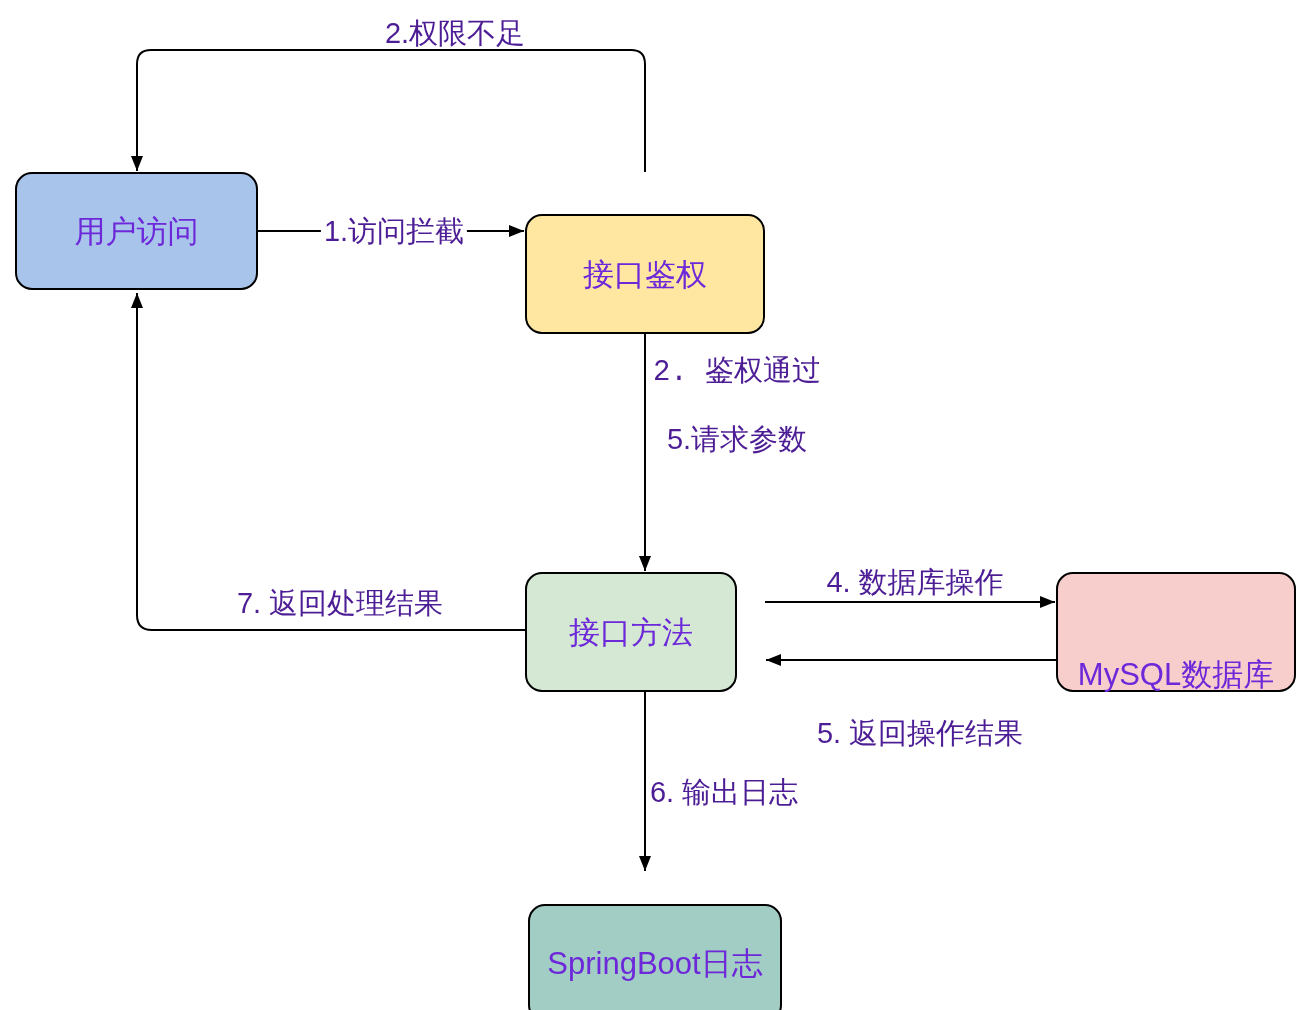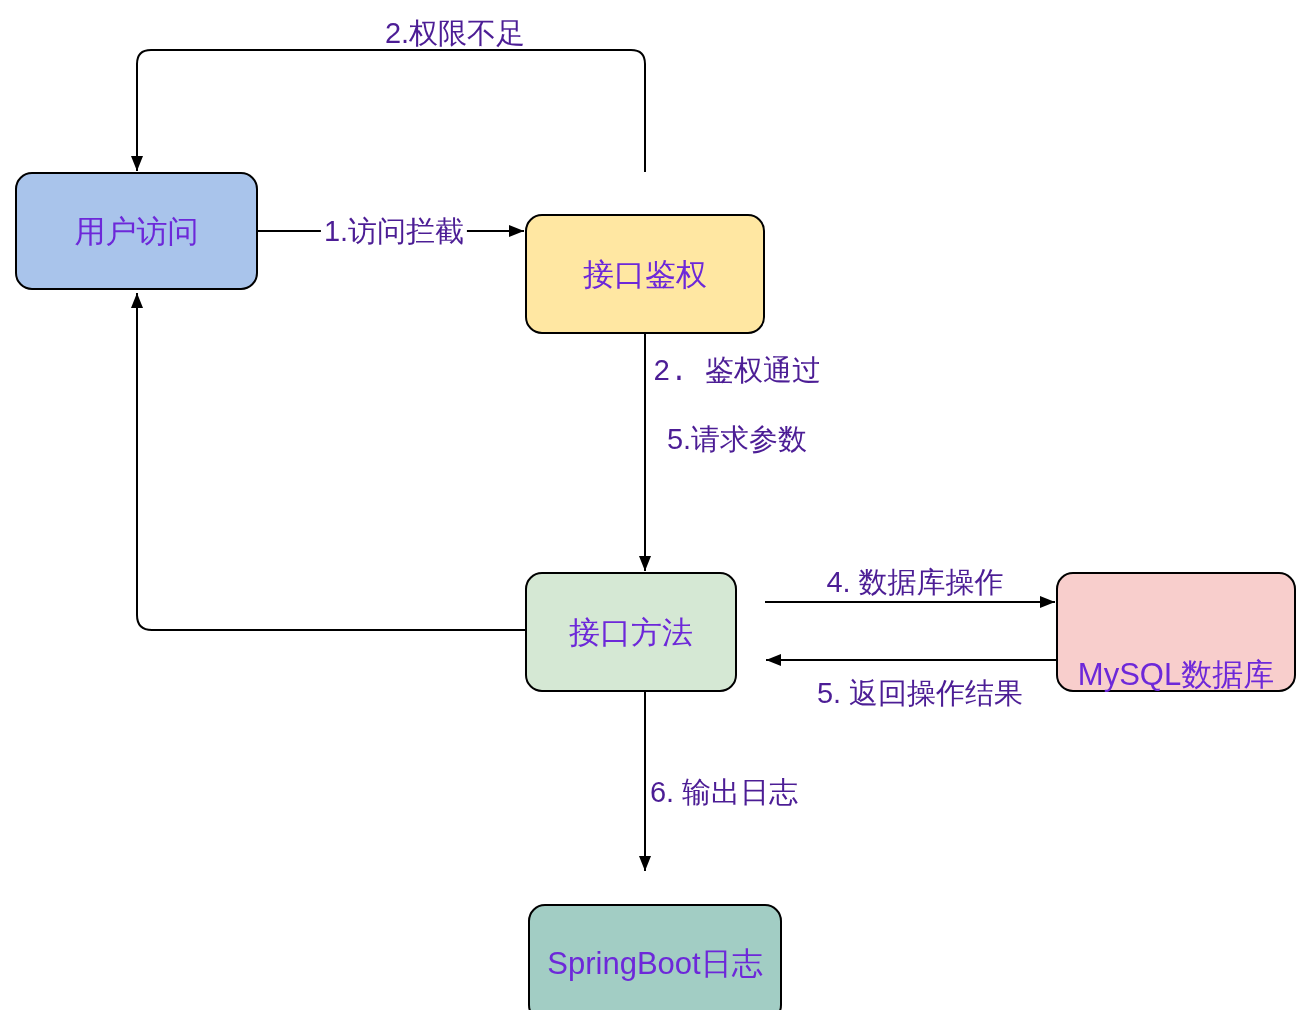--- a/index.html
+++ b/index.html
@@ -46,21 +46,21 @@
     font-size: 29px;
     line-height: 1;
     white-space: nowrap;
   }
   .edge-label.on-line { background: #ffffff; padding: 0 3px; text-align: right; }
   .lbl-1  { left: 394px; top: 231px; }
   .lbl-2  { left: 455px; top: 33px; }
   .lbl-3a { left: 737px; top: 372px; font-family: Liberation Mono, monospace; }
   .lbl-3b { left: 737px; top: 439px; }
   .lbl-4  { left: 915px; top: 582px; }
-  .lbl-5  { left: 920px; top: 693px; }
+  .lbl-5  { left: 920px; top: 733px; }
   .lbl-6  { left: 724px; top: 792px; }
   .lbl-7  { left: 340px; top: 603px; }
 </style>
 </head>
 <body>
 
 <div class="canvas">
 
   <svg class="edges-svg" viewBox="0 0 1314 1010" xmlns="http://www.w3.org/2000/svg">
     <defs>
@@ -111,14 +111,15 @@
   <div class="edge-label lbl-3a">2. 鉴权通过</div>
 
   <div class="edge-label lbl-3b">5.请求参数</div>
 
   <div class="edge-label lbl-4">4. 数据库操作</div>
 
   <div class="edge-label lbl-5">5. 返回操作结果</div>
 
   <div class="edge-label lbl-6">6. 输出日志</div>
 
+  <div class="edge-label lbl-7">7. 返回处理结果</div>
 
 </div>
 
 </body></html>

